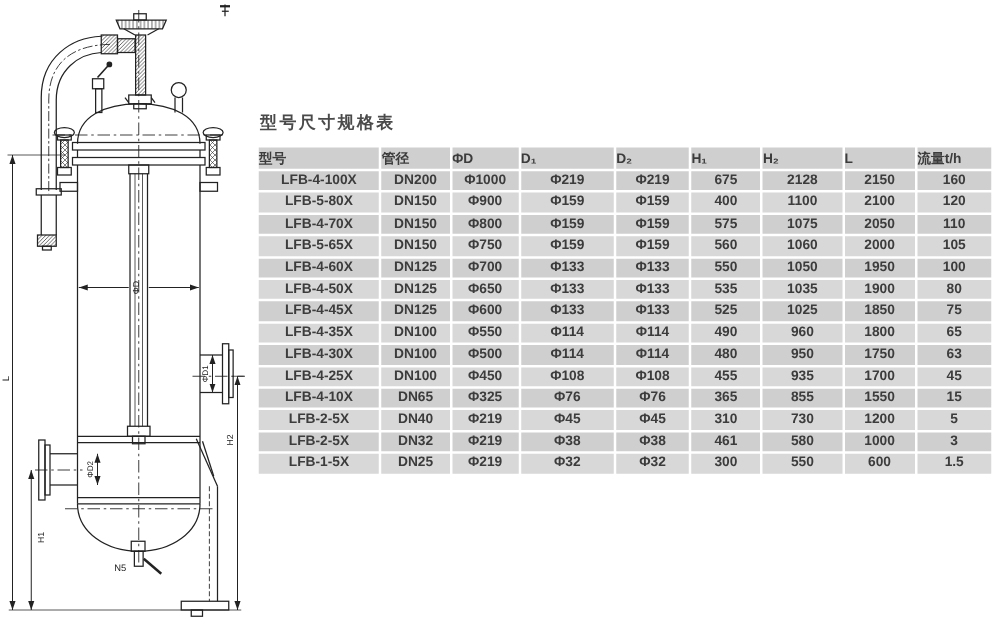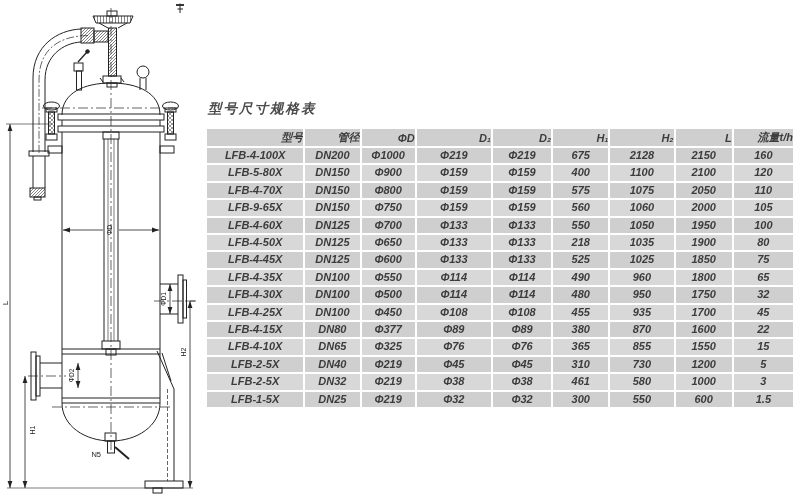--- a/index.html
+++ b/index.html
@@ -1,32 +1,32 @@
 <!DOCTYPE html>
 <html><head>
 <meta charset="utf-8">
 <style>
   html,body{margin:0;padding:0;background:#fff;}
   .page{
     position:relative;width:800px;height:500px;background:#ffffff;overflow:hidden;
     font-family:"Liberation Sans","DejaVu Sans",sans-serif;
   }
   .drawing{position:absolute;left:0;top:0;}
-  .spec{position:absolute;left:205px;top:100px;width:591px;font-style:italic;}
+  .spec{position:absolute;left:205px;top:89px;width:591px;}
   .spec-title{
     font-size:13.5px;font-weight:600;color:#4a4a4a;letter-spacing:2px;
     margin:0 0 9px 3px;
   }
   table.spec-table{
     border-collapse:separate;border-spacing:2px;table-layout:fixed;
     width:590px;background:#ffffff;
   }
   table.spec-table th{
     background:#cfcfcf;color:#3c3c3c;font-size:11px;font-weight:700;
-    height:17px;padding:0;text-align:right;white-space:nowrap;overflow:hidden;
+    height:17px;padding:0;text-align:left;white-space:nowrap;overflow:hidden;
   }
   table.spec-table td{
     background:#d2d2d2;color:#3c3c3c;font-size:11px;font-weight:600;
     height:15.4px;line-height:15.4px;padding:0;text-align:center;
     white-space:nowrap;overflow:hidden;
   }
   table.spec-table tbody tr:nth-child(even) td{background:#d8d8d8;}
   table.spec-table tbody tr:nth-child(odd) td{background:#cfcfcf;}
   svg text{fill:#222;font-family:"Liberation Sans","DejaVu Sans",sans-serif;}
 </style>
@@ -264,21 +264,21 @@
             <td>DN150</td>
             <td>Φ800</td>
             <td>Φ159</td>
             <td>Φ159</td>
             <td>575</td>
             <td>1075</td>
             <td>2050</td>
             <td>110</td>
           </tr>
           <tr>
-            <td>LFB-9-65X</td>
+            <td>LFB-5-65X</td>
             <td>DN150</td>
             <td>Φ750</td>
             <td>Φ159</td>
             <td>Φ159</td>
             <td>560</td>
             <td>1060</td>
             <td>2000</td>
             <td>105</td>
           </tr>
           <tr>
@@ -291,21 +291,21 @@
             <td>1050</td>
             <td>1950</td>
             <td>100</td>
           </tr>
           <tr>
             <td>LFB-4-50X</td>
             <td>DN125</td>
             <td>Φ650</td>
             <td>Φ133</td>
             <td>Φ133</td>
-            <td>218</td>
+            <td>535</td>
             <td>1035</td>
             <td>1900</td>
             <td>80</td>
           </tr>
           <tr>
             <td>LFB-4-45X</td>
             <td>DN125</td>
             <td>Φ600</td>
             <td>Φ133</td>
             <td>Φ133</td>
@@ -327,45 +327,34 @@
           </tr>
           <tr>
             <td>LFB-4-30X</td>
             <td>DN100</td>
             <td>Φ500</td>
             <td>Φ114</td>
             <td>Φ114</td>
             <td>480</td>
             <td>950</td>
             <td>1750</td>
-            <td>32</td>
+            <td>63</td>
           </tr>
           <tr>
             <td>LFB-4-25X</td>
             <td>DN100</td>
             <td>Φ450</td>
             <td>Φ108</td>
             <td>Φ108</td>
             <td>455</td>
             <td>935</td>
             <td>1700</td>
             <td>45</td>
           </tr>
           <tr>
-            <td>LFB-4-15X</td>
-            <td>DN80</td>
-            <td>Φ377</td>
-            <td>Φ89</td>
-            <td>Φ89</td>
-            <td>380</td>
-            <td>870</td>
-            <td>1600</td>
-            <td>22</td>
-          </tr>
-          <tr>
             <td>LFB-4-10X</td>
             <td>DN65</td>
             <td>Φ325</td>
             <td>Φ76</td>
             <td>Φ76</td>
             <td>365</td>
             <td>855</td>
             <td>1550</td>
             <td>15</td>
           </tr>

